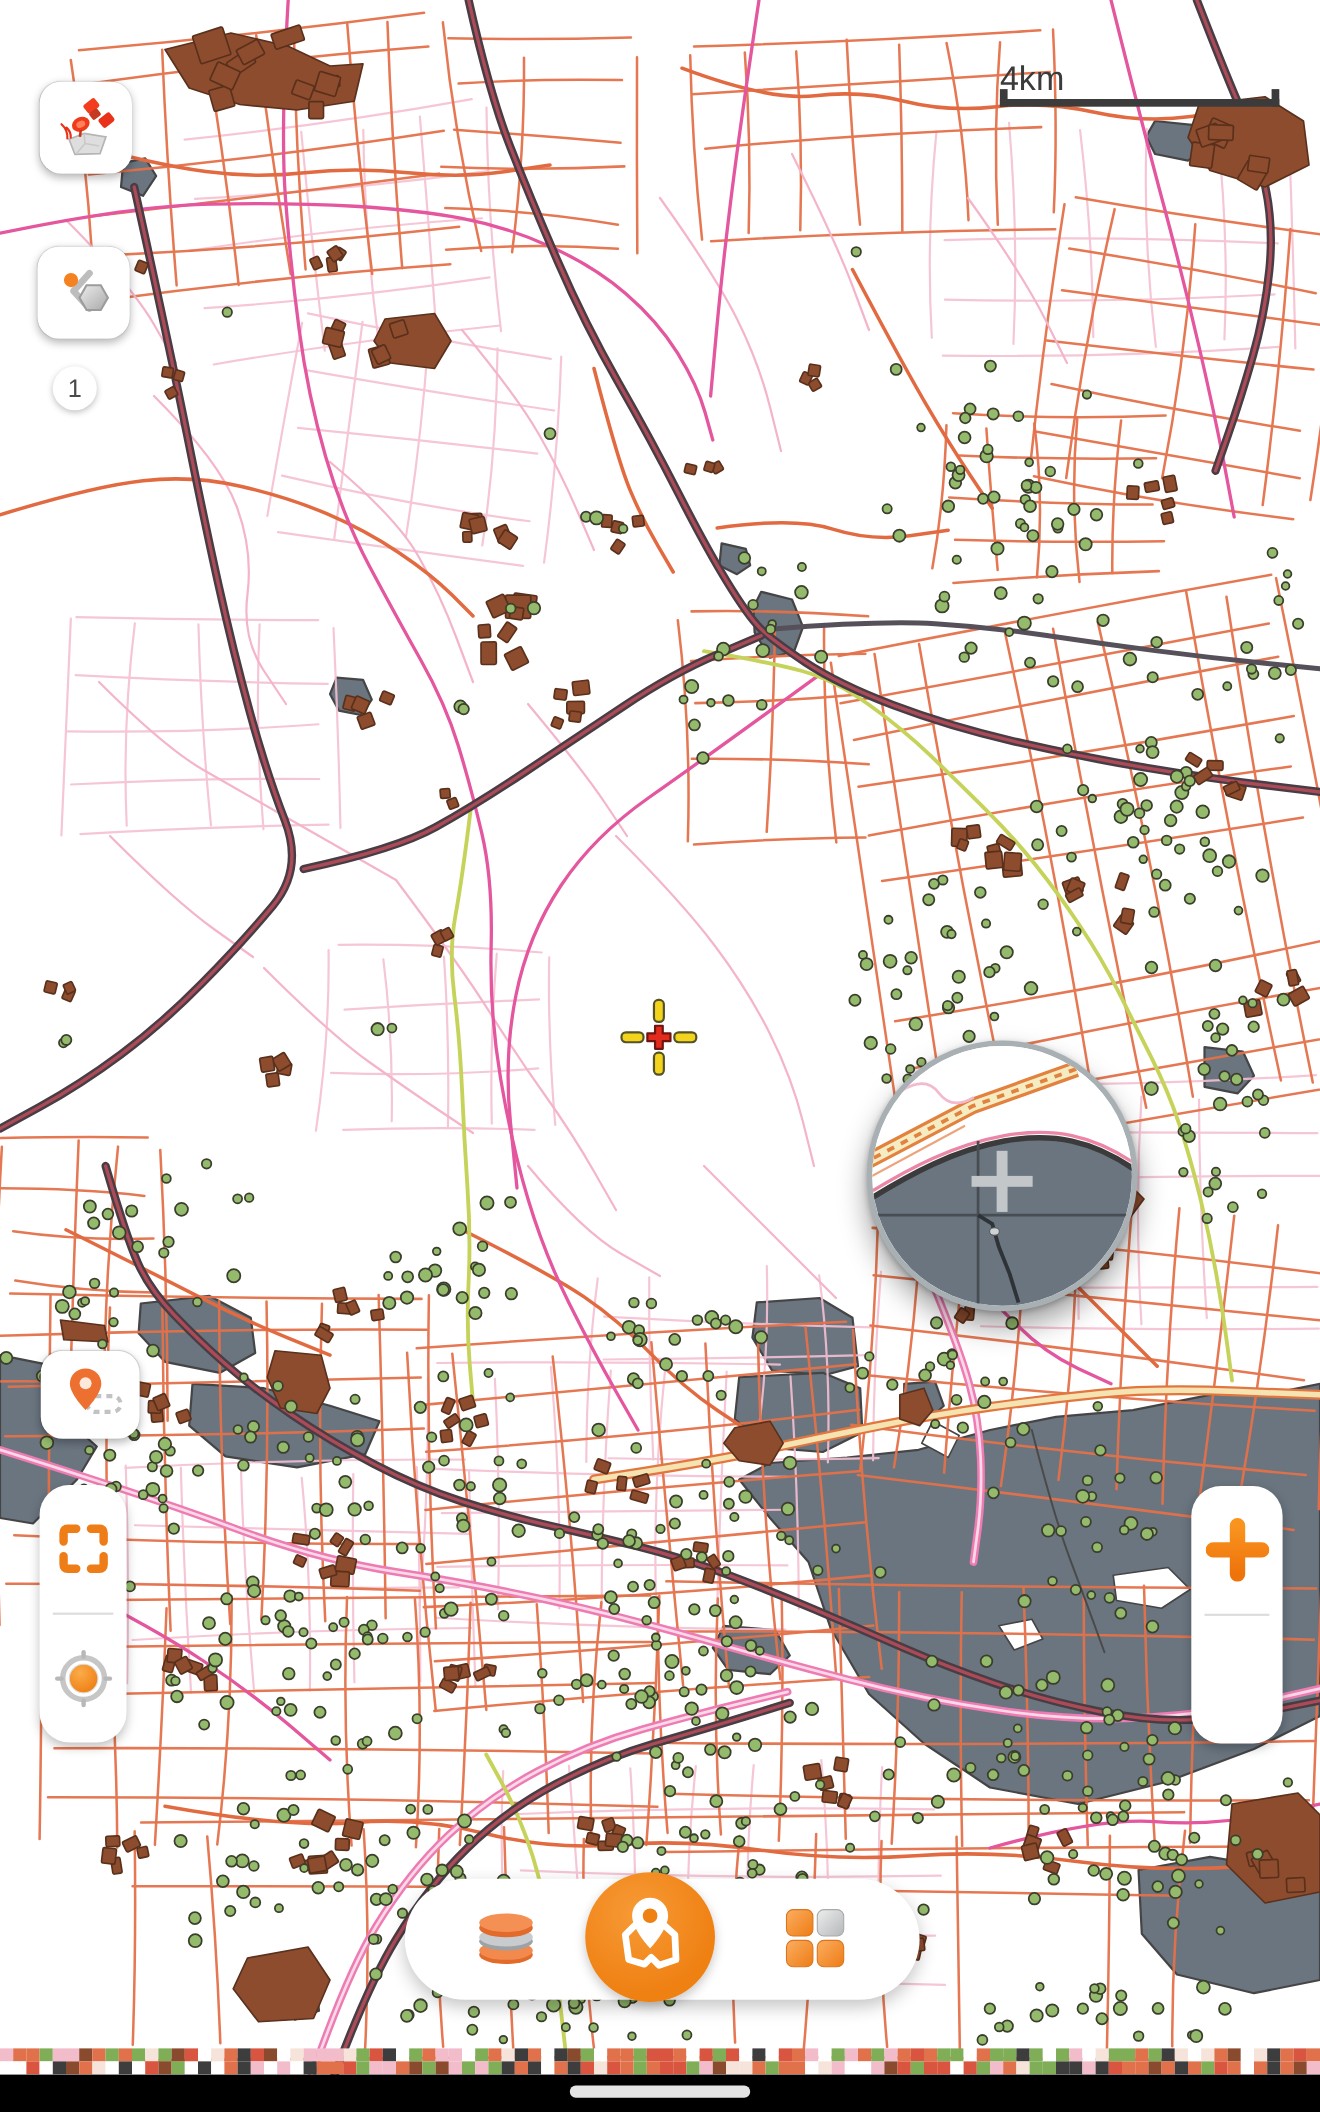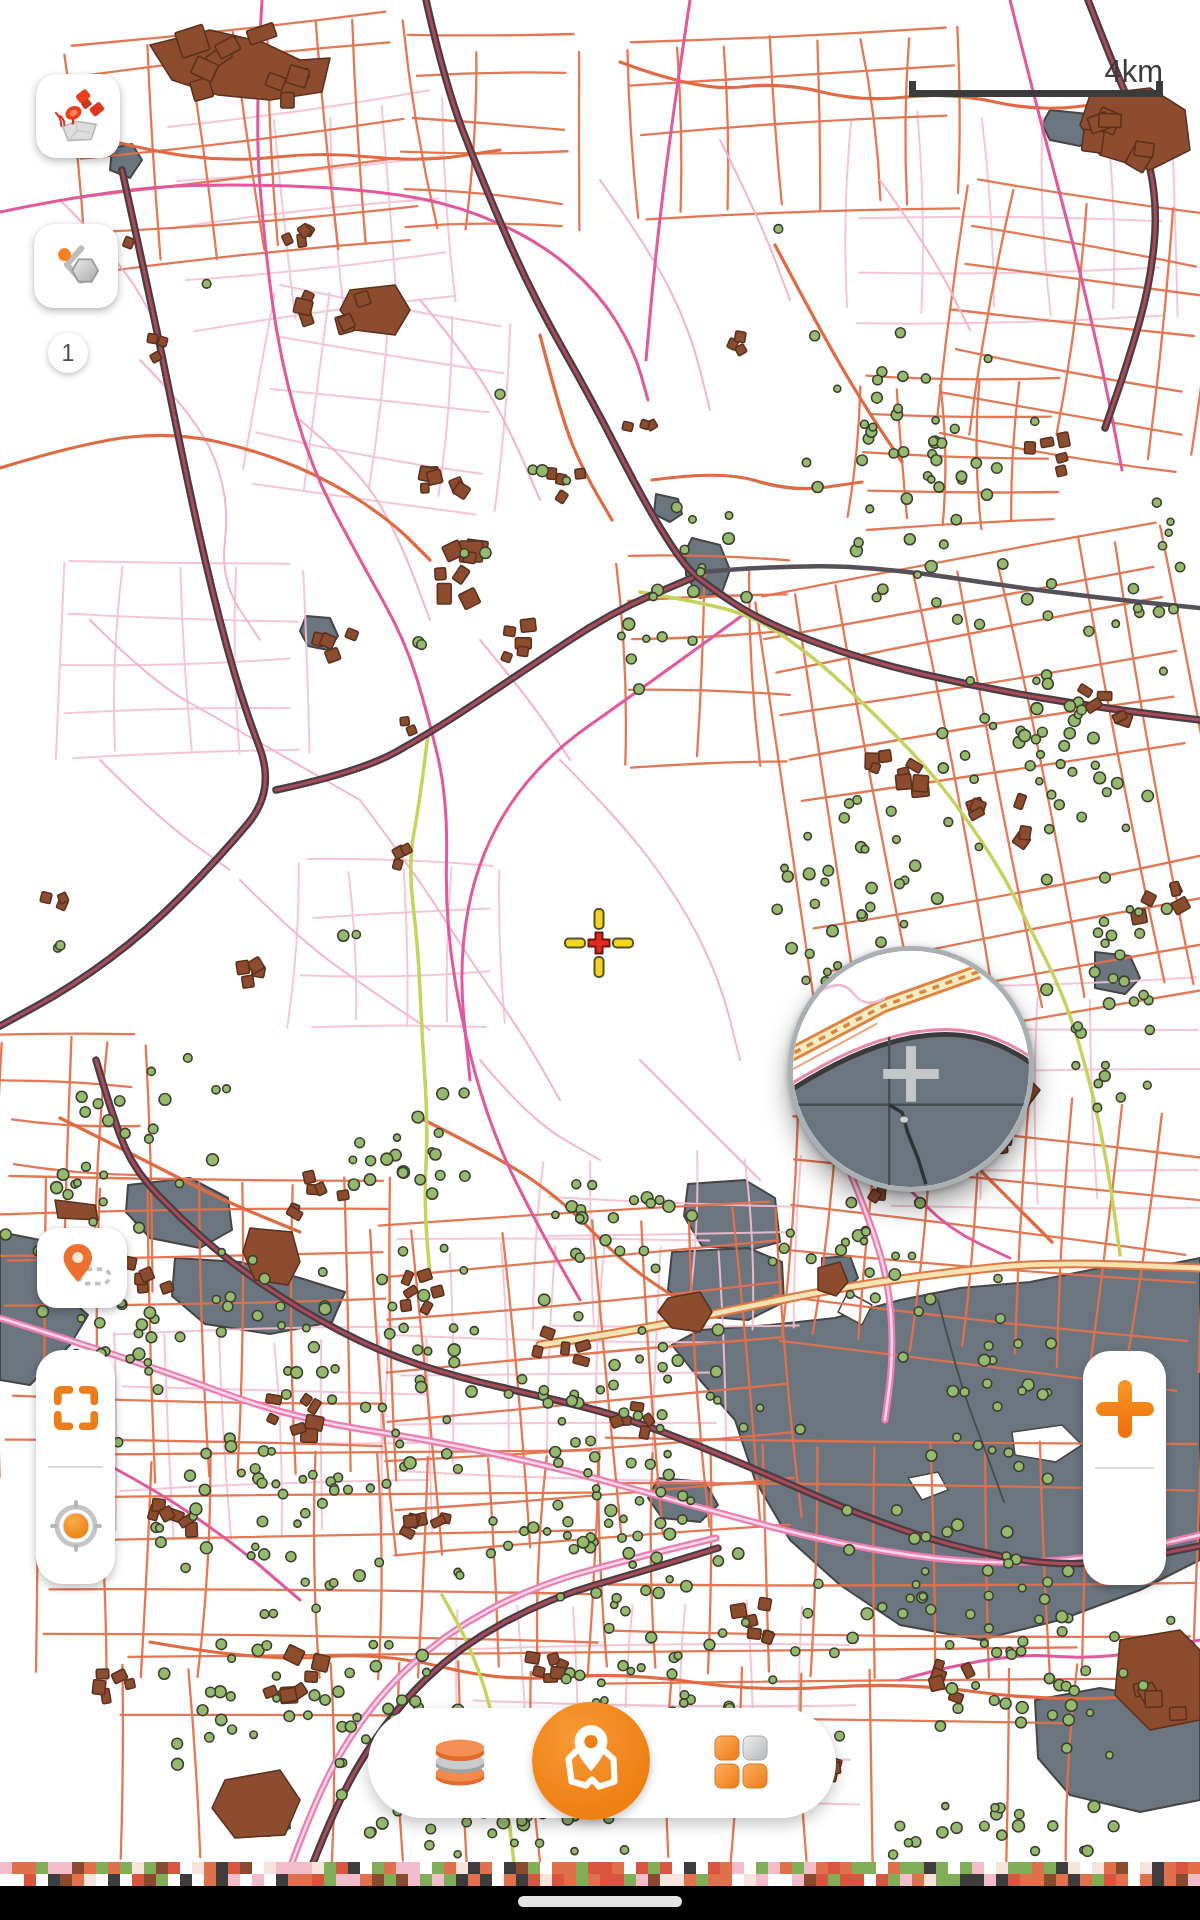--- a/index.html
+++ b/index.html
@@ -11,21 +11,21 @@
        align-items:center;justify-content:center;cursor:pointer;}
   .pill{position:absolute;background:#fff;border-radius:27px;
         box-shadow:0 4px 10px rgba(0,0,0,.26);display:flex;flex-direction:column;
         align-items:center;justify-content:space-between;}
   .pill .half{flex:1;width:100%;display:flex;align-items:center;justify-content:center;
         background:none;border:none;cursor:pointer;padding:0;}
   .divider{width:70%;height:2px;background:#dcdcdc;}
   .badge{position:absolute;left:48px;top:333px;width:40px;height:40px;border-radius:50%;
          background:#fff;box-shadow:0 2px 6px rgba(0,0,0,.25);display:flex;align-items:center;
          justify-content:center;font-size:23px;color:#4a4a4a;}
-  .scalebar{position:absolute;left:909px;top:56px;width:254px;text-align:right;}
+  .scalebar{position:absolute;left:909px;top:56px;width:254px;text-align:left;}
   .scale-label{font-size:31px;color:#3b3b3b;line-height:32px;}
   .scale-line{position:relative;height:7px;background:#3b3b3b;margin-top:2px;}
   .scale-line::before,.scale-line::after{content:"";position:absolute;top:-9px;width:7px;
          height:16px;background:#3b3b3b;}
   .scale-line::before{left:0;} .scale-line::after{right:0;}
   #crosshair{position:absolute;left:559px;top:903px;width:80px;height:80px;}
   #loupe{position:absolute;left:788px;top:946px;width:246px;height:246px;border-radius:50%;
          border:5px solid #a9b0b4;box-sizing:border-box;overflow:hidden;background:#fff;
          box-shadow:0 14px 26px rgba(0,0,0,.38),0 2px 6px rgba(0,0,0,.25);}
   #loupe svg{display:block;margin:-3px 0 0 -3px;}

